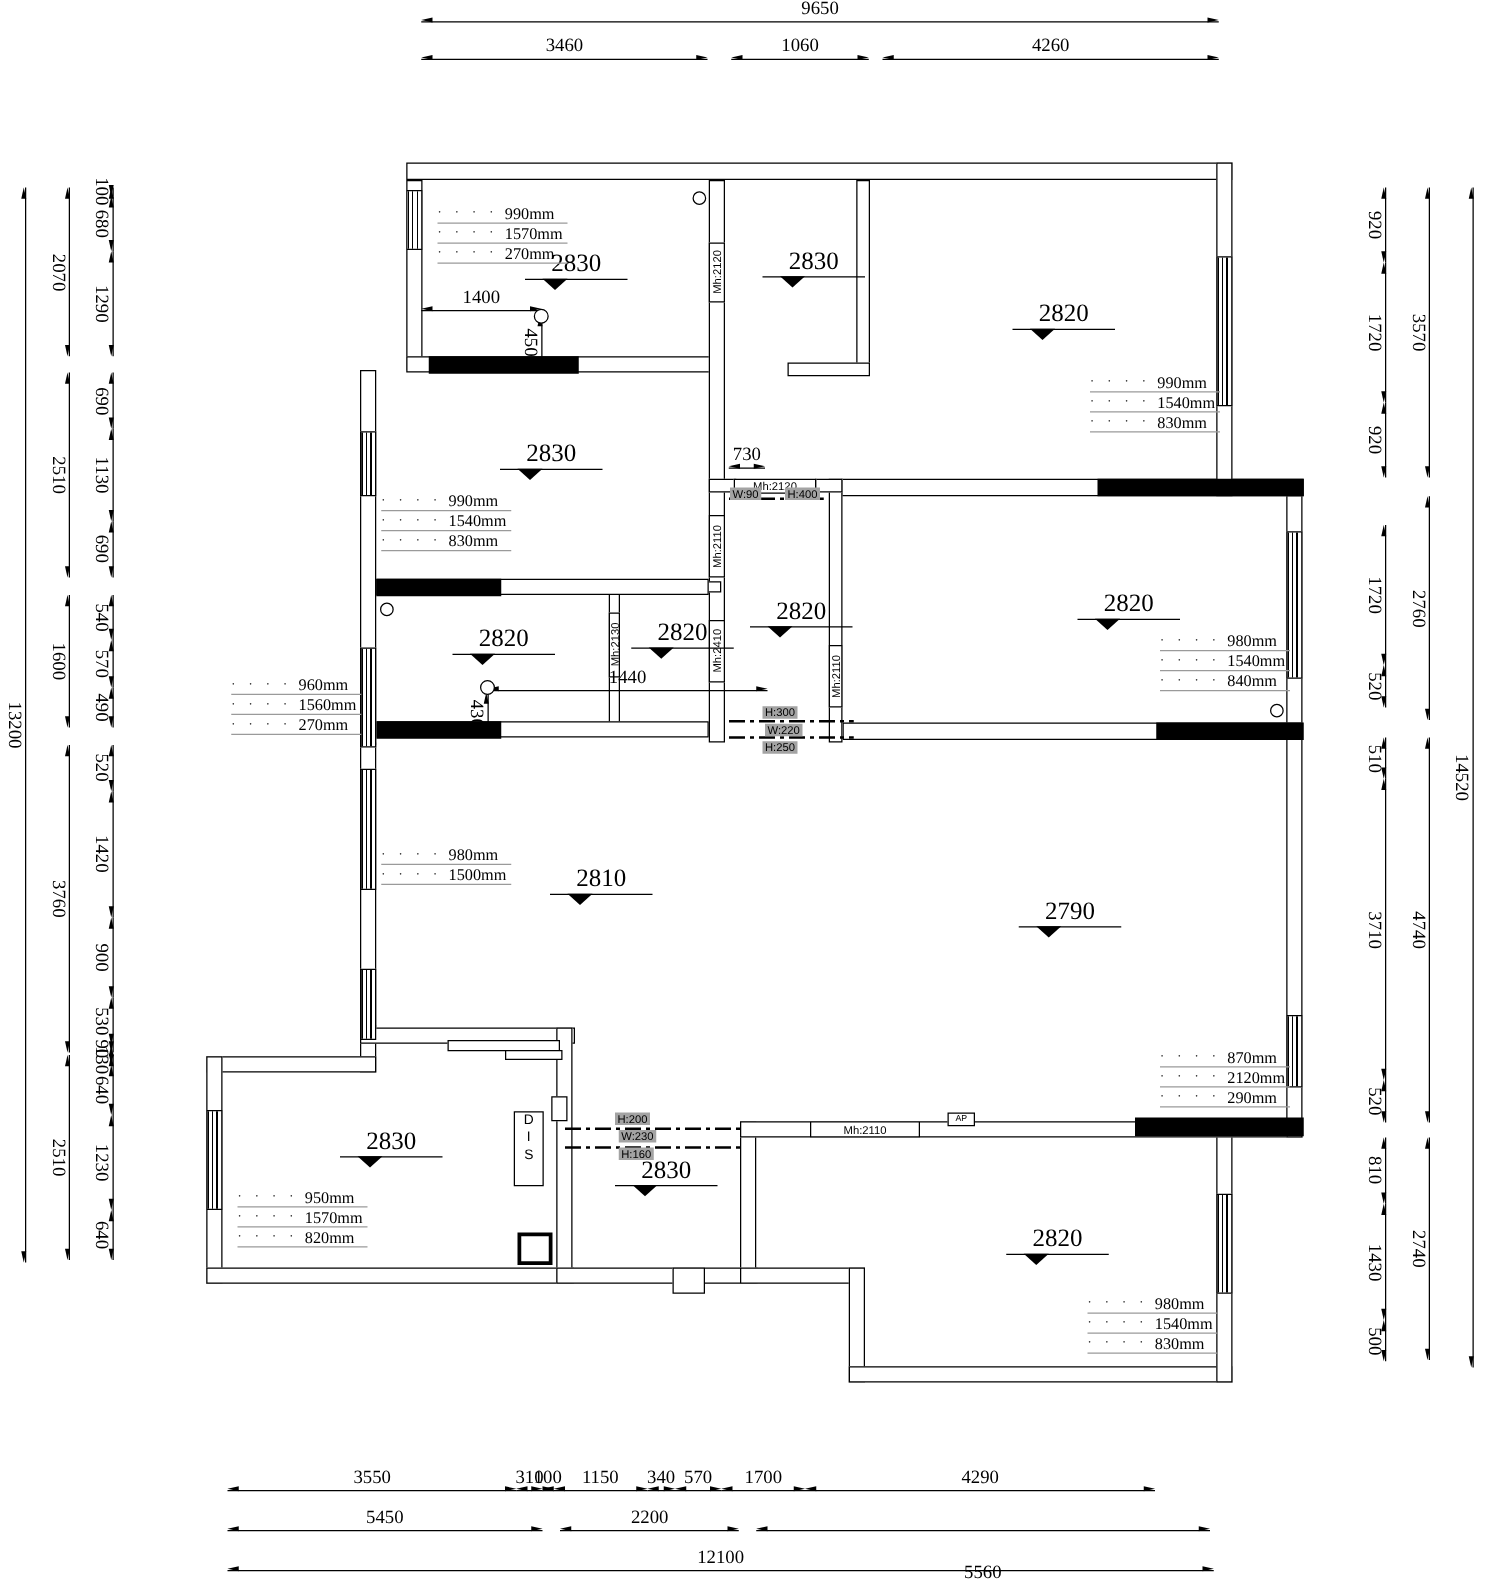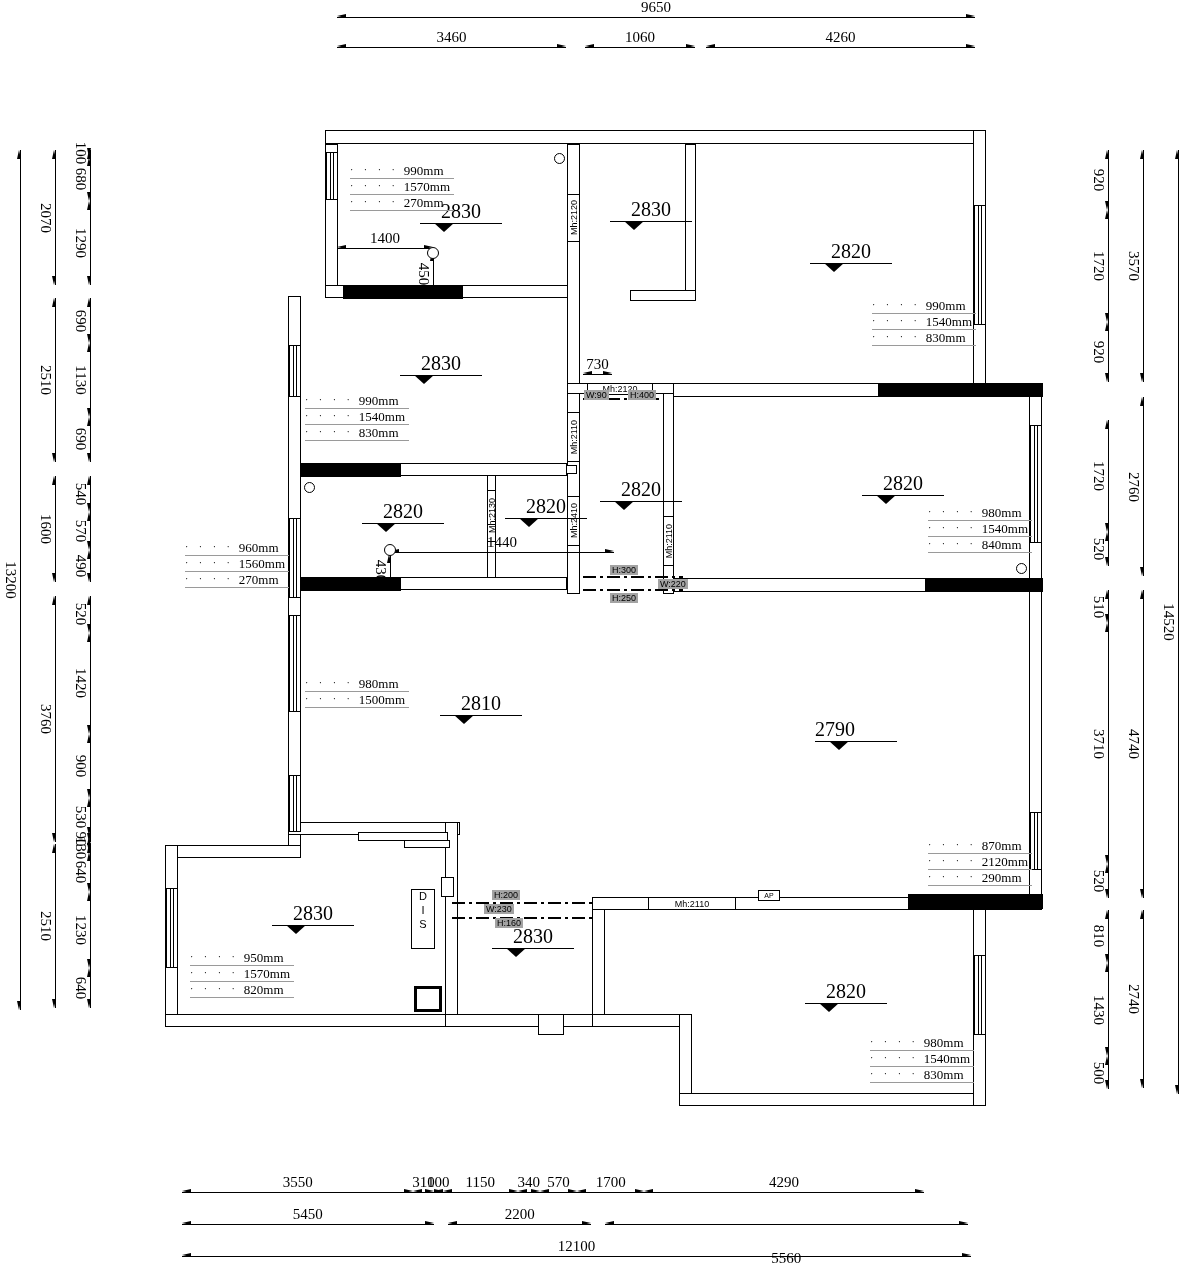--- a/index.html
+++ b/index.html
@@ -362,21 +362,21 @@
       <div class="elev-num" style="text-align: center;">2820</div>
       <div style="border-top: 1.8px solid rgb(0, 0, 0);"></div>
       <div class="tri" style="margin-left: 14px; margin-top: -1px;"></div>
     </div>
     <div class="abs" style="left: 440px; top: 692px; width: 82px; height: 34px;">
       <div class="elev-num" style="text-align: center;">2810</div>
       <div style="border-top: 1.8px solid rgb(0, 0, 0);"></div>
       <div class="tri" style="margin-left: 14px; margin-top: -1px;"></div>
     </div>
     <div class="abs" style="left: 815px; top: 718px; width: 82px; height: 34px;">
-      <div class="elev-num" style="">2790</div>
+      <div class="elev-num" style="text-align: center;">2790</div>
       <div style="border-top: 1.8px solid rgb(0, 0, 0);"></div>
       <div class="tri" style="margin-left: 14px; margin-top: -1px;"></div>
     </div>
     <div class="abs" style="left: 272px; top: 902px; width: 82px; height: 34px;">
       <div class="elev-num" style="text-align: center;">2830</div>
       <div style="border-top: 1.8px solid rgb(0, 0, 0);"></div>
       <div class="tri" style="margin-left: 14px; margin-top: -1px;"></div>
     </div>
     <div class="abs" style="left: 492px; top: 925px; width: 82px; height: 34px;">
       <div class="elev-num" style="text-align: center;">2830</div>
@@ -531,24 +531,24 @@
     <div class="abs" style="left: 603px; top: 371.4px; width: 0px; height: 0px; border-top: 2.6px solid transparent; border-bottom: 2.6px solid transparent; border-left: 9px solid rgb(0, 0, 0);"></div>
     <div class="abs dim-label" style="left: 597.5px; top: 356px; transform: translateX(-50%);">730</div>
     <div class="abs dashdot" style="left: 583px; top: 398px; width: 76px;"></div>
     <div class="abs dashdot" style="left: 583px; top: 576px; width: 100px;"></div>
     <div class="abs dashdot" style="left: 583px; top: 589px; width: 100px;"></div>
     <div class="abs dashdot" style="left: 452px; top: 902px; width: 140px;"></div>
     <div class="abs dashdot" style="left: 452px; top: 917px; width: 140px;"></div>
     <div class="abs beamlab" style="left: 584px; top: 390px;">W:90</div>
     <div class="abs beamlab" style="left: 628px; top: 390px;">H:400</div>
     <div class="abs beamlab" style="left: 610px; top: 565px;">H:300</div>
-    <div class="abs beamlab" style="left: 612px; top: 579px; margin-left: 46px;">W:220</div>
+    <div class="abs beamlab" style="left: 612px; top: 579px;">W:220</div>
     <div class="abs beamlab" style="left: 610px; top: 593px;">H:250</div>
     <div class="abs beamlab" style="left: 492px; top: 890px;">H:200</div>
-    <div class="abs beamlab" style="left: 484px; top: 904px;">W:230</div>
+    <div class="abs beamlab" style="left: 495px; top: 904px;">W:230</div>
     <div class="abs beamlab" style="left: 495px; top: 918px;">H:160</div>
     <div class="abs fixture" style="left: 411px; top: 889px; width: 24px; height: 60px; border: 1px solid rgb(0, 0, 0);"><span class="vup" style="font: 11px &quot;Liberation Sans&quot;, sans-serif; margin-left: 5px; letter-spacing: 2px;">DIS</span></div>
     <div class="abs fixture" style="left: 758px; top: 890px; width: 22px; height: 11px; border: 1px solid rgb(0, 0, 0); font: 7px / 9px &quot;Liberation Sans&quot;, sans-serif; text-align: center;"><span>AP</span></div>
     <div class="abs fixture" style="left: 441px; top: 877px; width: 13px; height: 20px; border: 1px solid rgb(0, 0, 0);"></div>
     <div class="abs fixture" style="left: 414px; top: 986px; width: 28px; height: 26px; border: 3px solid rgb(0, 0, 0);"></div>
     <div class="abs fixture" style="left: 358px; top: 832px; width: 90px; height: 9px;"></div>
     <div class="abs fixture" style="left: 404px; top: 840px; width: 46px; height: 8px;"></div>
     <div class="abs circle" style="left: 554px; top: 153px; width: 11px; height: 11px;"></div>
     <div class="abs circle" style="left: 427px; top: 247px; width: 12px; height: 12px;"></div>
     <div class="abs circle" style="left: 304px; top: 482px; width: 11px; height: 11px;"></div>

